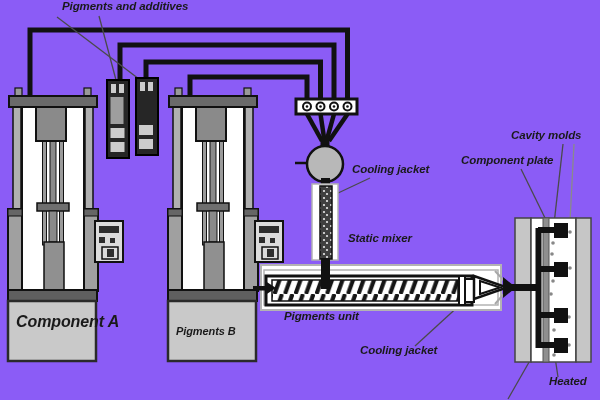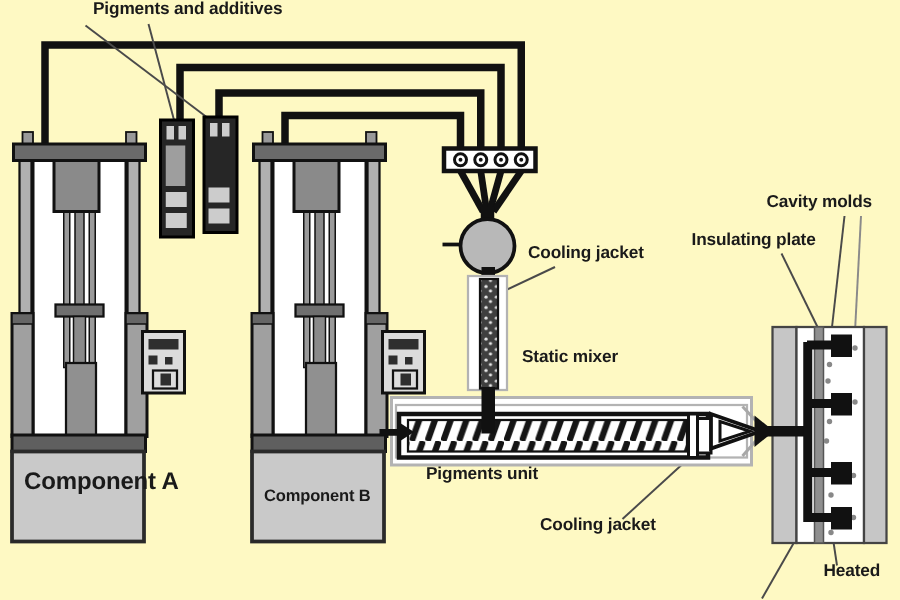--- a/index.html
+++ b/index.html
@@ -1,36 +1,36 @@
 <!DOCTYPE html>
 <html><head>
 <meta charset="utf-8">
 <style>
   html,body{margin:0;padding:0;background:#fff;}
-  #stage{position:relative;width:600px;height:400px;background:#fef9c3;overflow:hidden;
-         font-family:"Liberation Sans",sans-serif;}
+  #stage{position:relative;width:600px;height:400px;background:#8b5cf6;overflow:hidden;
+         font-family:"Liberation Sans",sans-serif;font-style:italic;}
   #diagram-svg{position:absolute;left:0;top:0;}
   .lbl{position:absolute;font-size:11.5px;font-weight:700;color:#1a1a1a;white-space:nowrap;
        line-height:1;letter-spacing:-0.1px;z-index:5;}
 </style>
 </head>
 <body>
 
 <div id="stage">
 
   <div class="lbl" style="left:62px;top:1px">Pigments and additives</div>
   <div class="lbl" style="left:352px;top:164px">Cooling jacket</div>
   <div class="lbl" style="left:348px;top:233px">Static mixer</div>
   <div class="lbl" style="left:284px;top:311px">Pigments unit</div>
   <div class="lbl" style="left:360px;top:345px">Cooling jacket</div>
   <div class="lbl" style="left:511px;top:130px">Cavity molds</div>
-  <div class="lbl" style="left:461px;top:155px">Insulating plate</div>
+  <div class="lbl" style="left:461px;top:155px">Component plate</div>
   <div class="lbl" style="left:549px;top:376px">Heated</div>
   <div class="lbl" style="left:16px;top:314px;font-size:16px">Component A</div>
-  <div class="lbl" style="left:176px;top:326px;font-size:11px">Component B</div>
+  <div class="lbl" style="left:176px;top:326px;font-size:11px">Pigments B</div>
 
   <svg id="diagram-svg" width="600" height="400" viewBox="0 0 600 400">
     <defs>
 
       <pattern id="hatch" patternUnits="userSpaceOnUse" width="10.5" height="21">
         <line x1="1.5" y1="21" x2="9" y2="0" stroke="#151515" stroke-width="4.2"></line>
       </pattern>
 
       <pattern id="stip" patternUnits="userSpaceOnUse" width="7" height="7">
         <rect width="7" height="7" fill="#3f3f3f"></rect>

